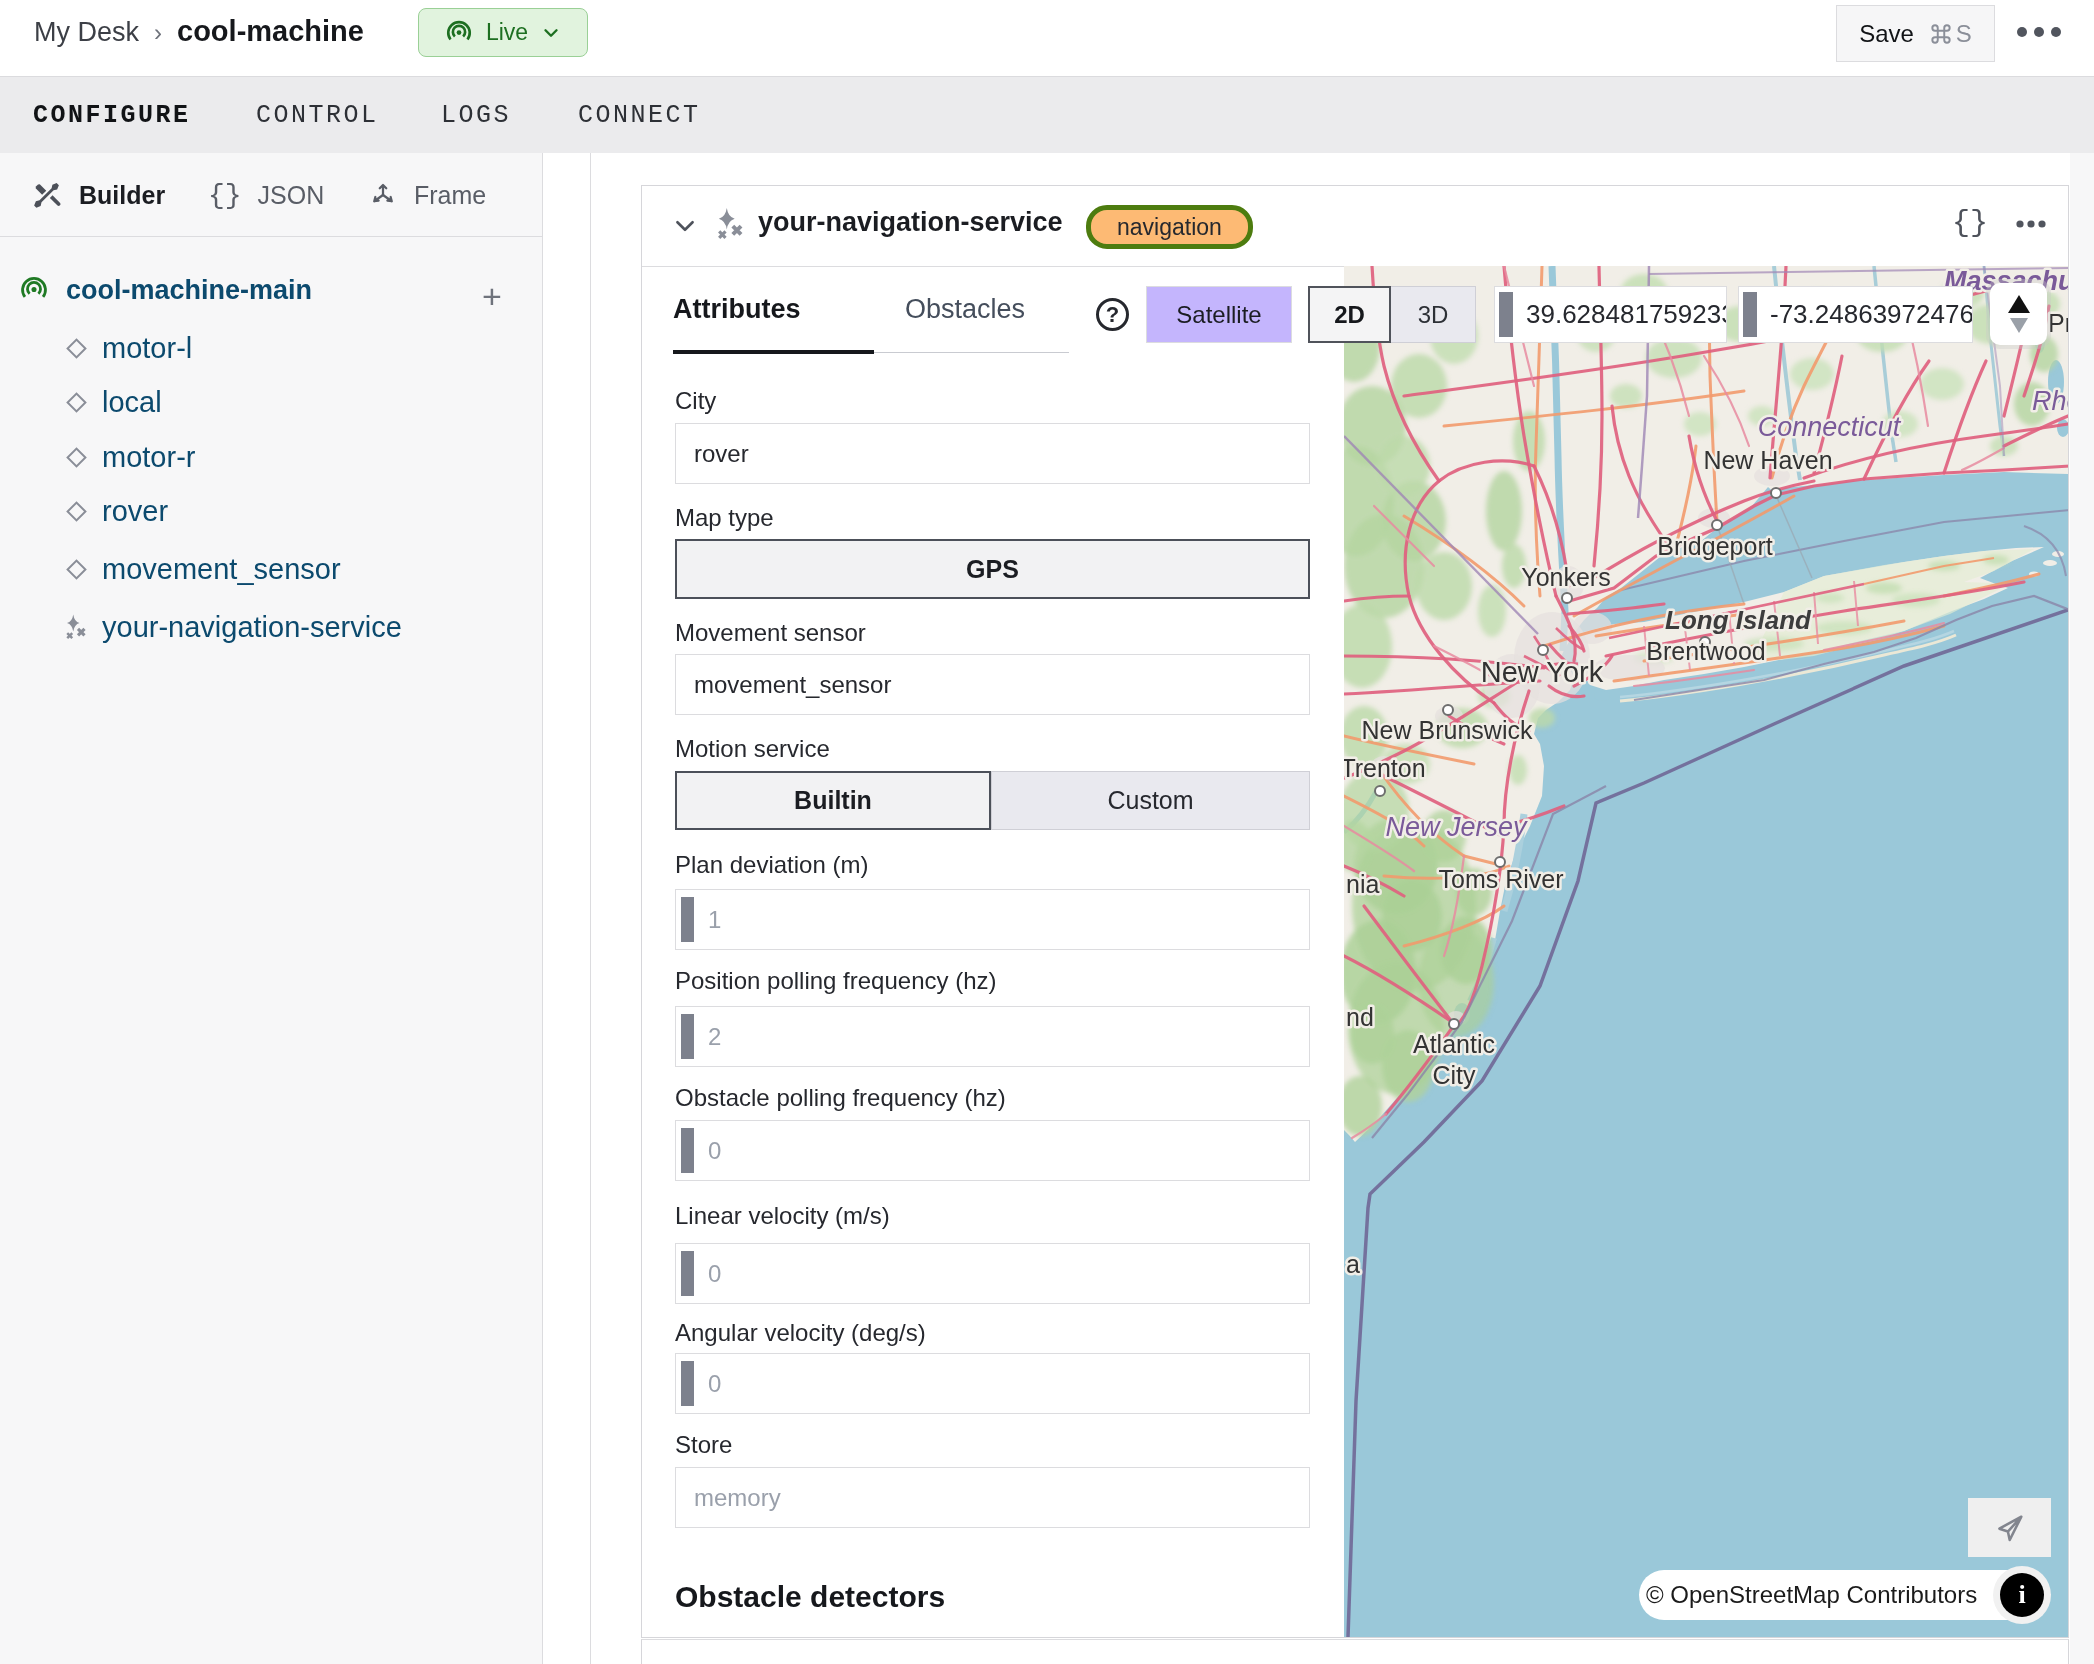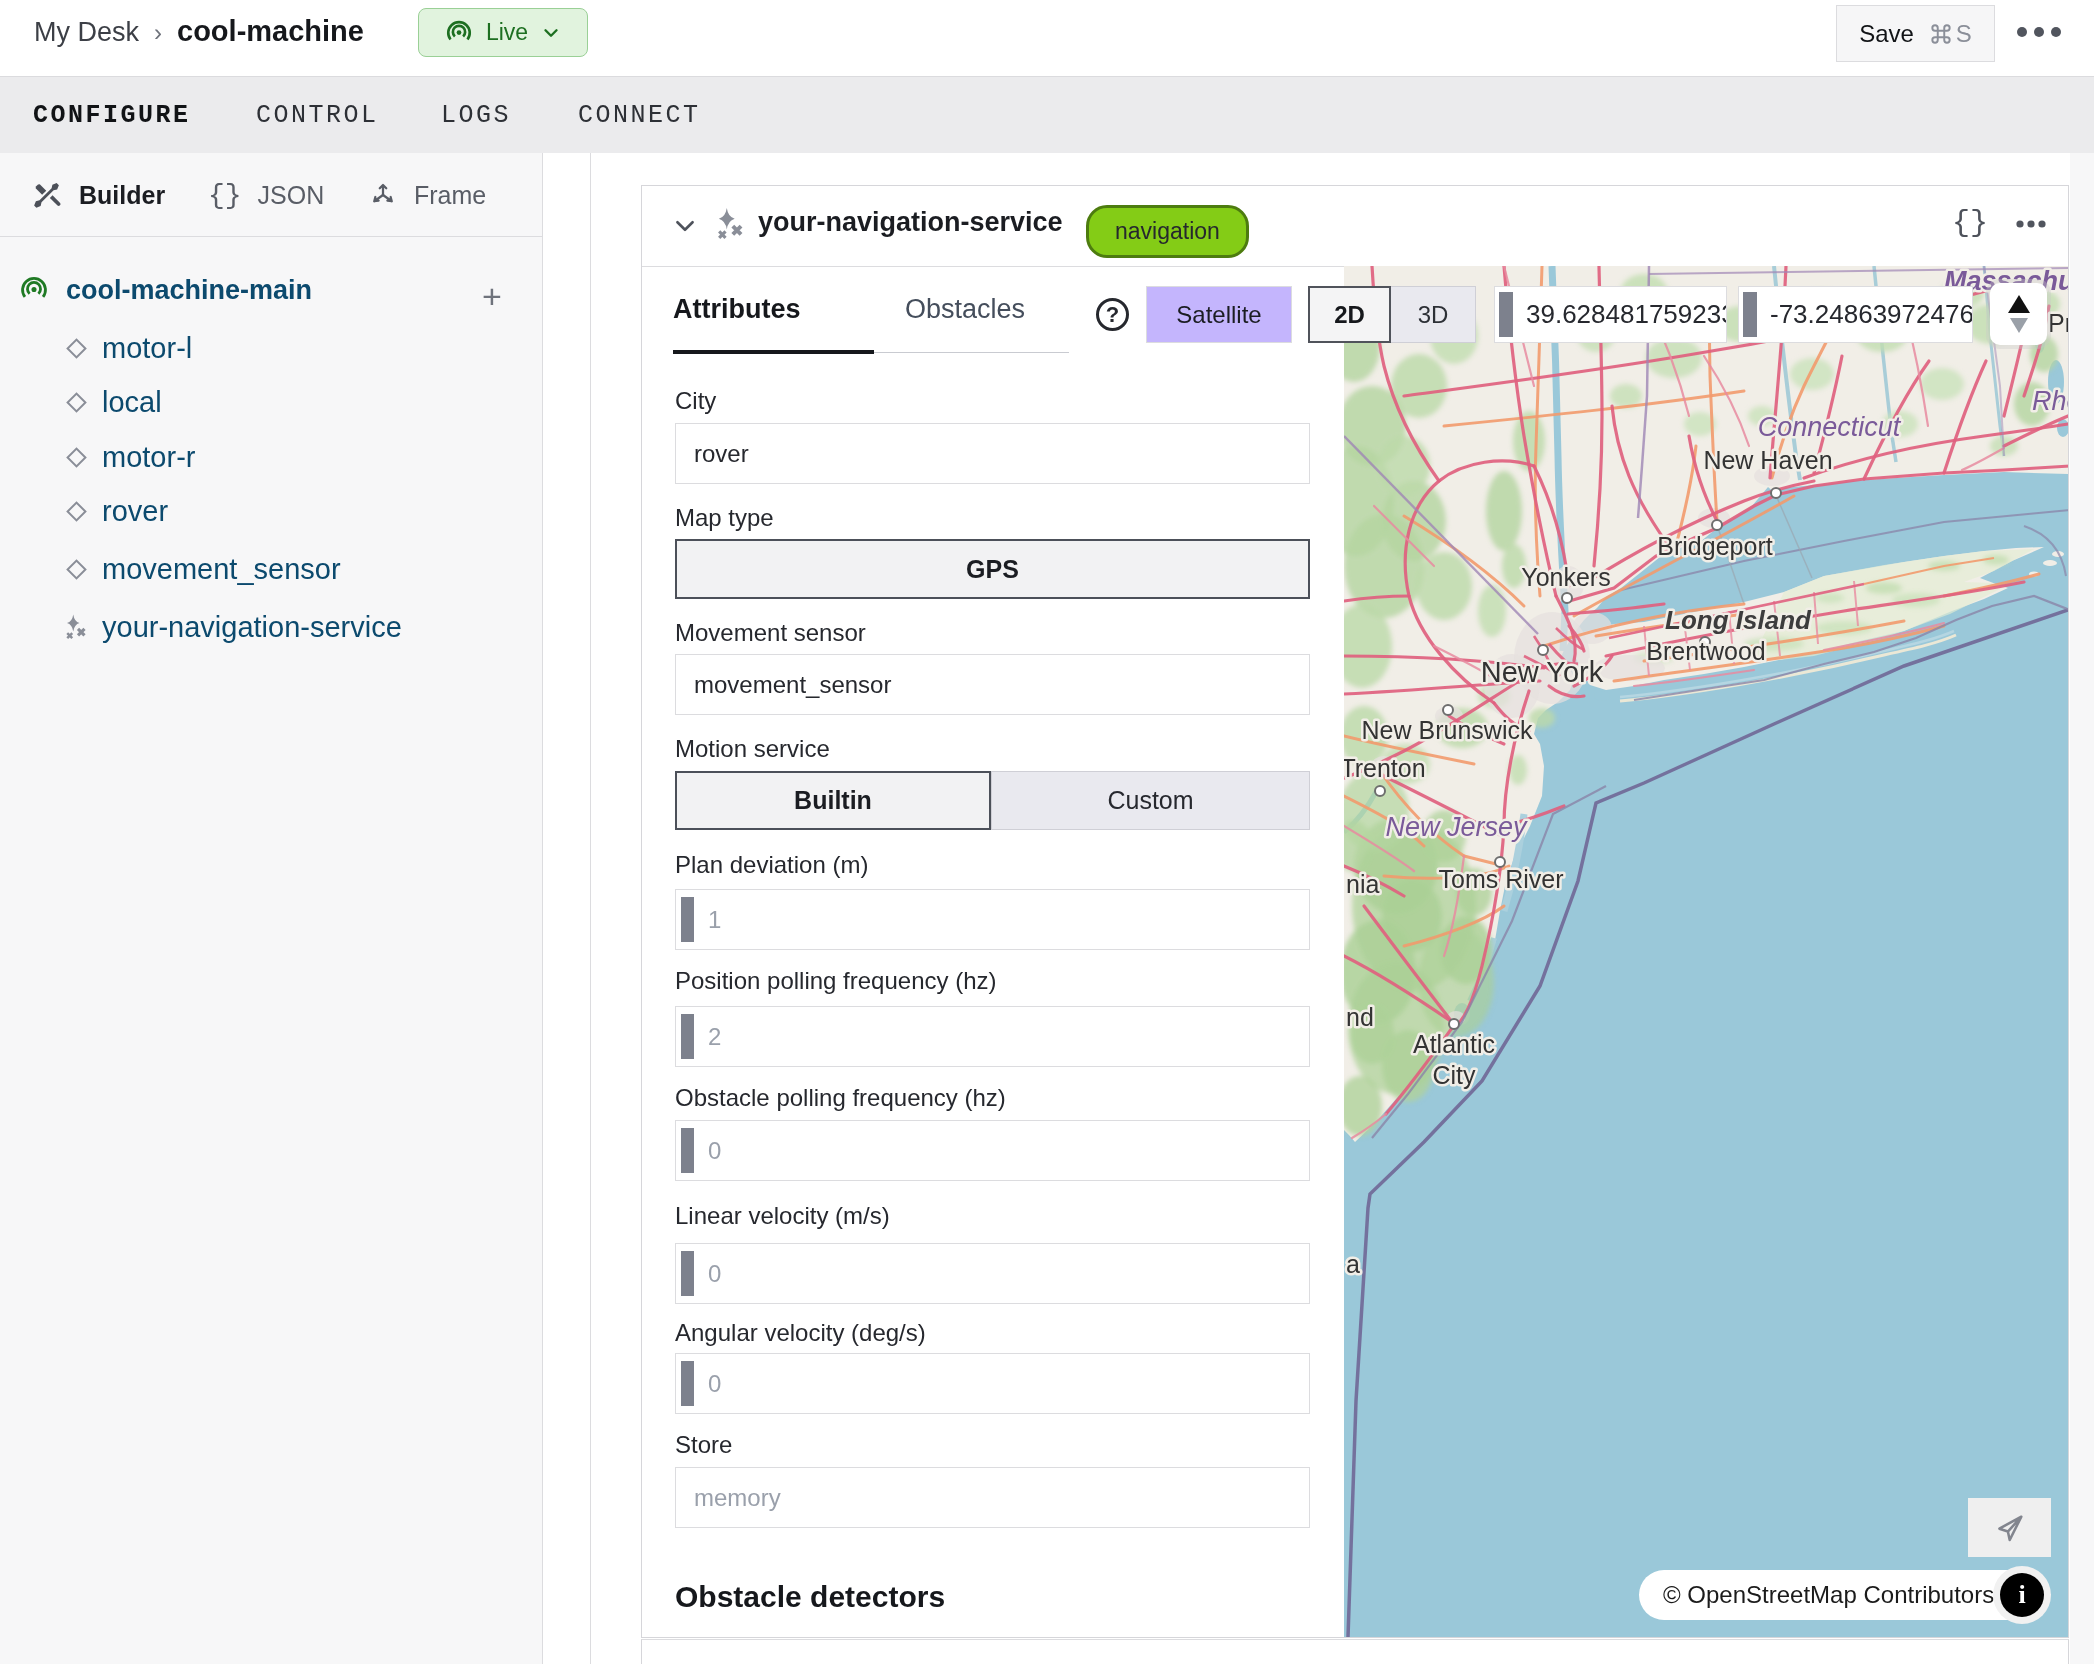--- a/index.html
+++ b/index.html
@@ -27,21 +27,21 @@
 #sbt2{left:208px}#sbt3{left:368px}
 .treeitem{position:absolute;display:flex;align-items:center;gap:12px;font-size:29px;color:#0c4a6e}
 #troot{left:18px;top:121px;font-weight:700;gap:16px;font-size:27px}
 #tplus{position:absolute;left:482px;top:124px;font-size:34px;color:#6f737c;font-weight:400}
 
 #gutter{position:absolute;left:543px;top:153px;width:48px;height:1511px;background:#fff;border-right:1px solid #dcdcdf}
 #rstrip{position:absolute;left:2070px;top:153px;width:24px;height:1511px;background:#f7f7f8}
 #card{position:absolute;left:641px;top:185px;width:1428px;height:1453px;background:#fff;border:1px solid #d6d6da}
 #chead{position:absolute;left:0;top:0;width:100%;height:81px;border-bottom:1px solid #dcdcdf}
 #ctitle{position:absolute;left:758px;top:207px;font-size:27px;font-weight:700;color:#1b1d22}
-#cpill{position:absolute;left:1086px;top:205px;height:53px;padding:0 26px;border:3px solid #4d7c0f;border-radius:21px;background:#84cc16;display:flex;align-items:center;font-size:23px;color:#26282e}
+#cpill{position:absolute;left:1086px;top:205px;height:44px;padding:0 26px;border:5px solid #4d7c0f;border-radius:21px;background:#fdba74;display:flex;align-items:center;font-size:23px;color:#26282e}
 #cbraces{position:absolute;left:1952px;top:206px;font-size:30px;color:#4e525b;font-family:"Liberation Mono",monospace}
 #cdots{position:absolute;left:2016px;top:220px;width:30px;height:8px}
 
 #tabAttr{position:absolute;left:673px;top:294px;font-size:27px;font-weight:700;color:#16181c}
 #tabObs{position:absolute;left:905px;top:294px;font-size:27px;color:#454e5c}
 #tabline{position:absolute;left:673px;top:352px;width:396px;height:1px;background:#c9cbd1}
 #tabline2{position:absolute;left:673px;top:350px;width:201px;height:4px;background:#16181c}
 
 #helpc{position:absolute;left:1096px;top:298px;width:33px;height:33px;border:3px solid #26282e;border-radius:50%;color:#26282e;font-size:22px;font-weight:700;display:flex;align-items:center;justify-content:center}
 #satbtn{position:absolute;left:1146px;top:286px;width:146px;height:57px;background:#c4b5fd;border:1px solid #dcdcdf;display:flex;align-items:center;justify-content:center;font-size:24px;color:#1b1d22}
@@ -63,21 +63,21 @@
 .coord{position:absolute;top:286px;height:57px;background:#fff;border:1px solid #dcdcdf;display:flex;align-items:center;z-index:3;overflow:hidden}
 .coord .bar{width:14px;height:45px;background:#7d818d;margin-left:4px;margin-right:13px;flex:none}
 .coord span{font-size:26px;color:#26282e;white-space:nowrap}
 #coord1{left:1494px;width:233px}
 #coord2{left:1738px;width:235px}
 #zoomctl{position:absolute;left:1990px;top:283px;width:57px;height:62px;background:#fff;border-radius:10px;box-shadow:0 0 0 4px rgba(200,200,200,.35);display:flex;flex-direction:column;align-items:center;justify-content:center;gap:5px;z-index:3}
 .triup{width:0;height:0;border-left:11px solid transparent;border-right:11px solid transparent;border-bottom:18px solid #111}
 .tridn{width:0;height:0;border-left:9px solid transparent;border-right:9px solid transparent;border-top:15px solid #9aa0a8}
 #sendbtn{position:absolute;left:1968px;top:1498px;width:83px;height:59px;background:#efefef;display:flex;align-items:center;justify-content:center;z-index:3}
 #attrib{position:absolute;left:1639px;top:1570px;width:408px;height:50px;background:#fff;border-radius:25px;display:flex;align-items:center;z-index:3}
-#attrib span{font-size:24px;color:#1b1b1b;margin-left:24px}
+#attrib span{font-size:24px;color:#1b1b1b;margin-left:7px}
 #infoc{position:absolute;right:3px;top:3px;width:44px;height:44px;box-shadow:0 0 0 7px #f1f1f1;background:#000;border-radius:50%;color:#fff;font-size:26px;font-weight:700;display:flex;align-items:center;justify-content:center;font-family:"Liberation Serif",serif}
 #belowcard{position:absolute;left:641px;top:1639px;width:1428px;height:25px;background:#fff;border-top:1px solid #dcdcdf;border-left:1px solid #d6d6da;border-right:1px solid #d6d6da}
 </style></head><body>
 
 <div id="topbar">
  <div id="crumb">My Desk<span class="sep">›</span><b>cool-machine</b></div>
  <div id="livepill">
   <svg width="30" height="30" viewBox="0 0 24 24">
         <g fill="none" stroke="#1d6f21" stroke-width="2.1">
           <circle cx="12" cy="11.6" r="1.9" fill="#1d6f21" stroke="none"></circle>

